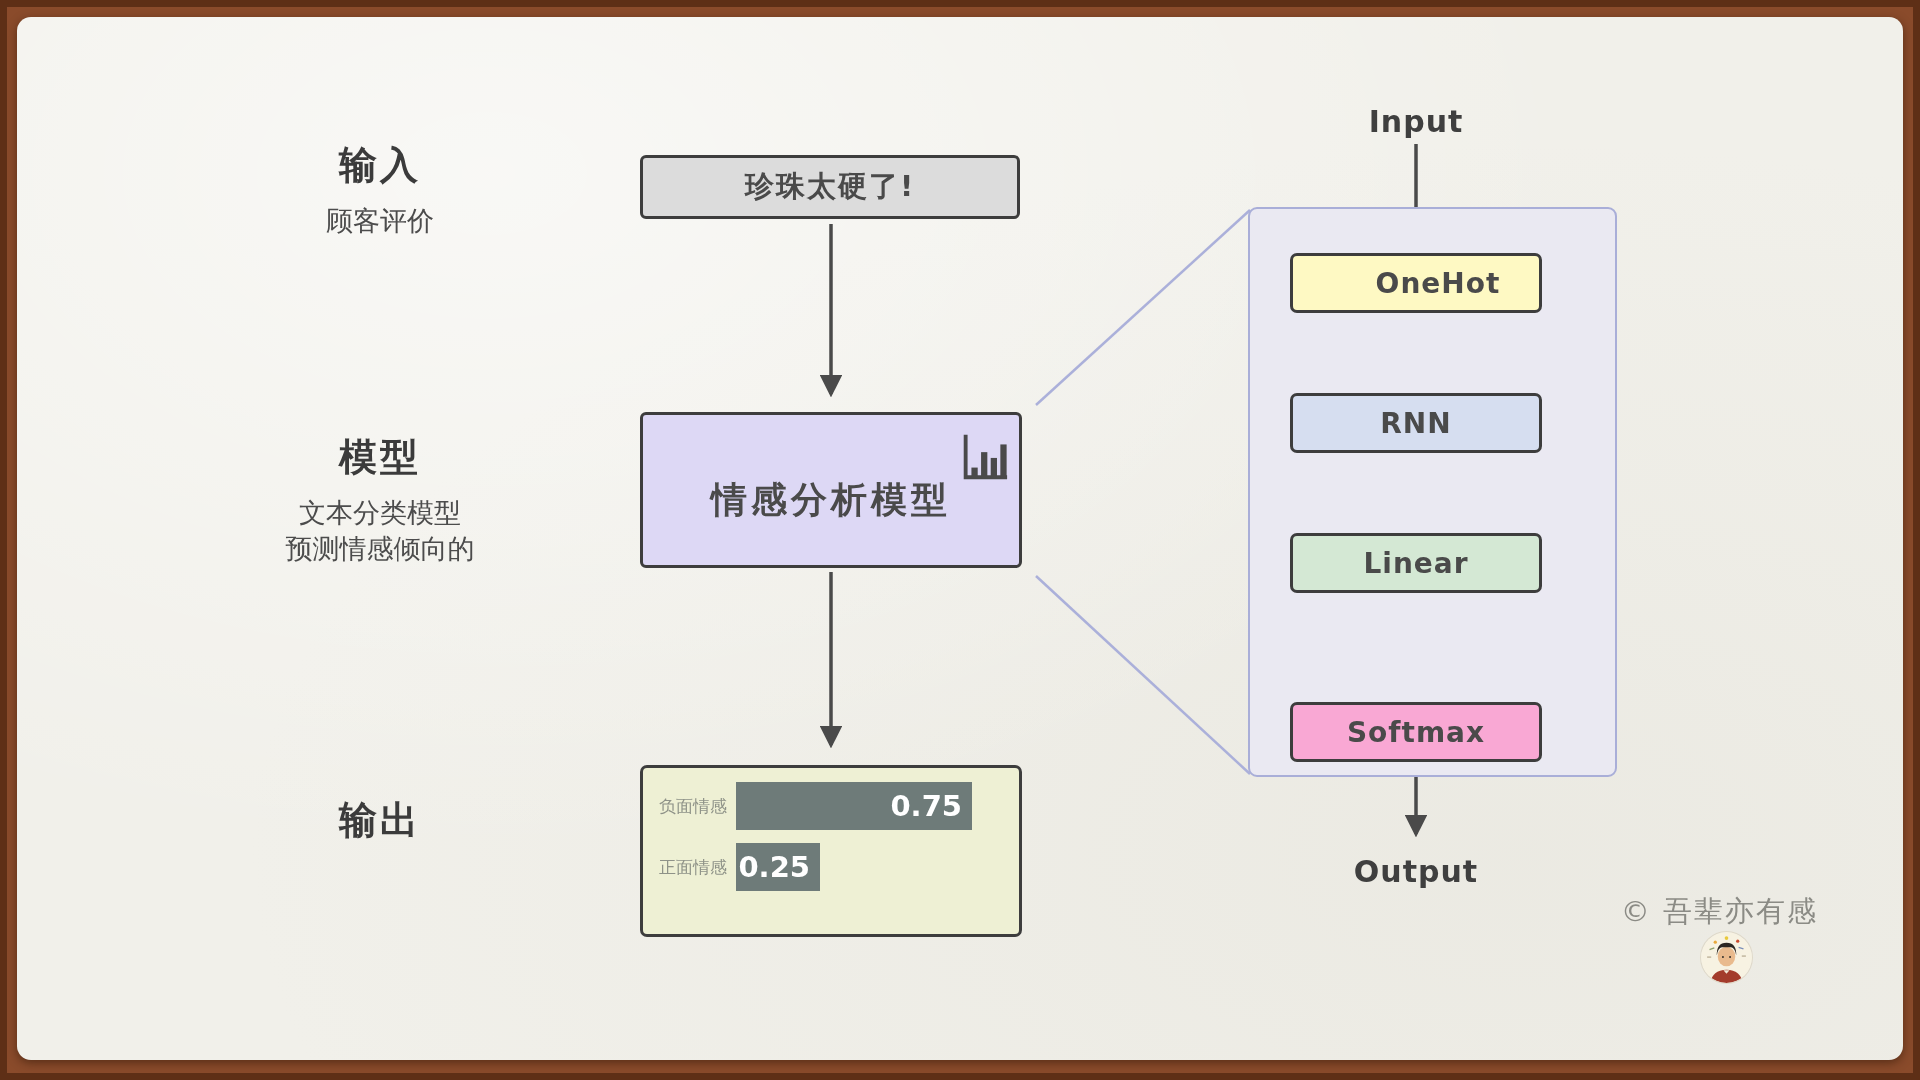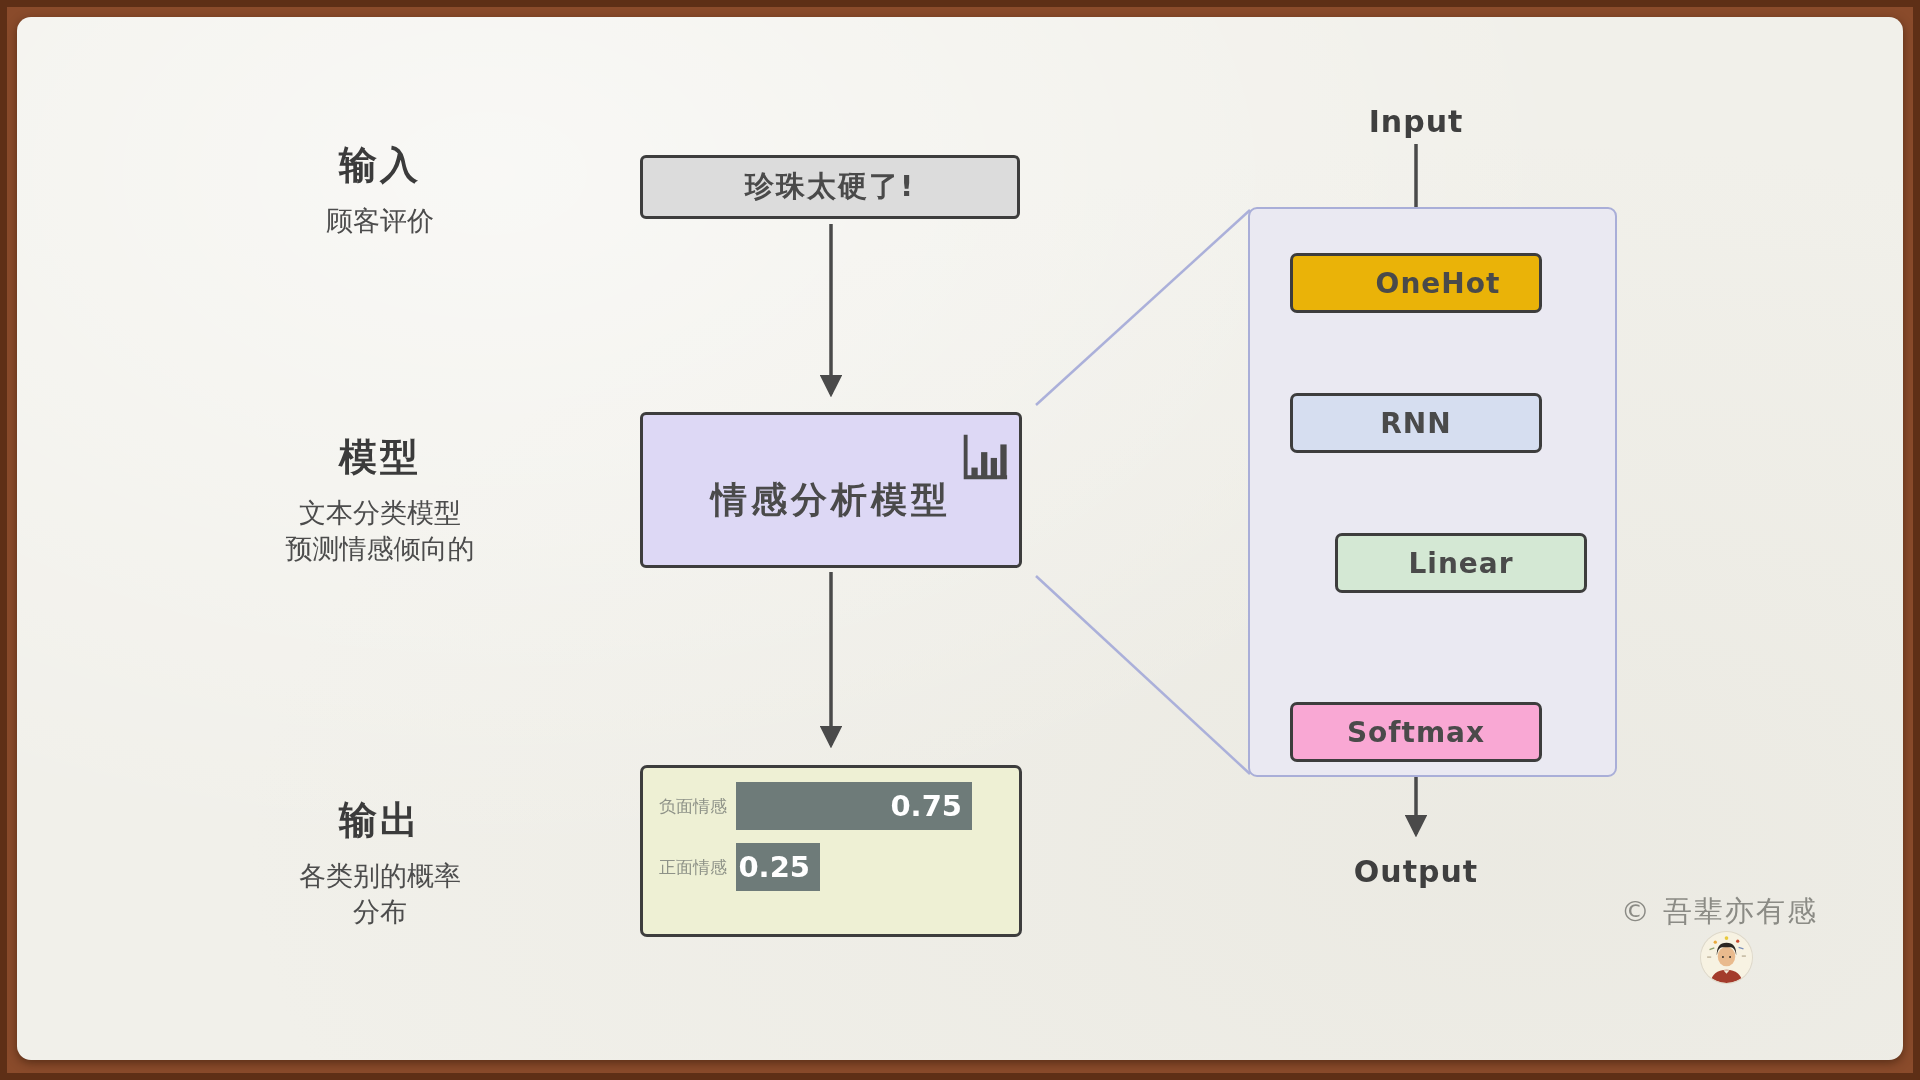--- a/index.html
+++ b/index.html
@@ -88,24 +88,20 @@
 </div>
 <div class="abs label-group" style="left:210px; top:432px;">
   <div class="lbl-title">模型</div>
   <div class="lbl-sub">
     <div>文本分类模型</div>
     <div>预测情感倾向的</div>
   </div>
 </div>
 <div class="abs label-group" style="left:210px; top:795px;">
   <div class="lbl-title">输出</div>
-  <div class="lbl-sub">
-    <div>各类别的概率</div>
-    <div>分布</div>
-  </div>
 </div>
 
 <svg class="overlay-svg" viewBox="0 0 1920 1080">
   <defs>
     <marker id="ah" viewBox="0 0 10 10" refX="8.5" refY="5" markerWidth="6.5" markerHeight="6.5" orient="auto-start-reverse">
       <path d="M0 0 L10 5 L0 10 z" fill="#4a4a4a"></path>
     </marker>
   </defs>
 
   <path d="M1036 405 L1250 210" stroke="#abb0da" stroke-width="2.5" fill="none"></path>
@@ -151,27 +147,27 @@
     <div class="prob-bar" style="background: rgb(110, 123, 121); width: 84px;">
       <span>0.25</span>
     </div>
   </div>
 </div>
 
 <div class="abs io-label" style="top:104px;">Input</div>
 
 <div class="abs detail-panel"></div>
 
-<div class="abs layer-box" style="top: 253px; background: #eab308; padding-left: 44px;">
+<div class="abs layer-box" style="top: 253px; background: #fef9c3; padding-left: 44px;">
   <span>OneHot</span>
 </div>
 <div class="abs layer-box" style="top: 393px; background: rgb(214, 222, 240);">
   <span>RNN</span>
 </div>
-<div class="abs layer-box" style="top: 533px; background: rgb(212, 232, 212); margin-left: 45px;">
+<div class="abs layer-box" style="top: 533px; background: rgb(212, 232, 212);">
   <span>Linear</span>
 </div>
 <div class="abs layer-box" style="top: 702px; background: #f9a8d4;">
   <span>Softmax</span>
 </div>
 
 <div class="abs io-label" style="top:854px;">Output</div>
 
 <div class="abs footer">
   <div class="copyright">© 吾辈亦有感</div>

